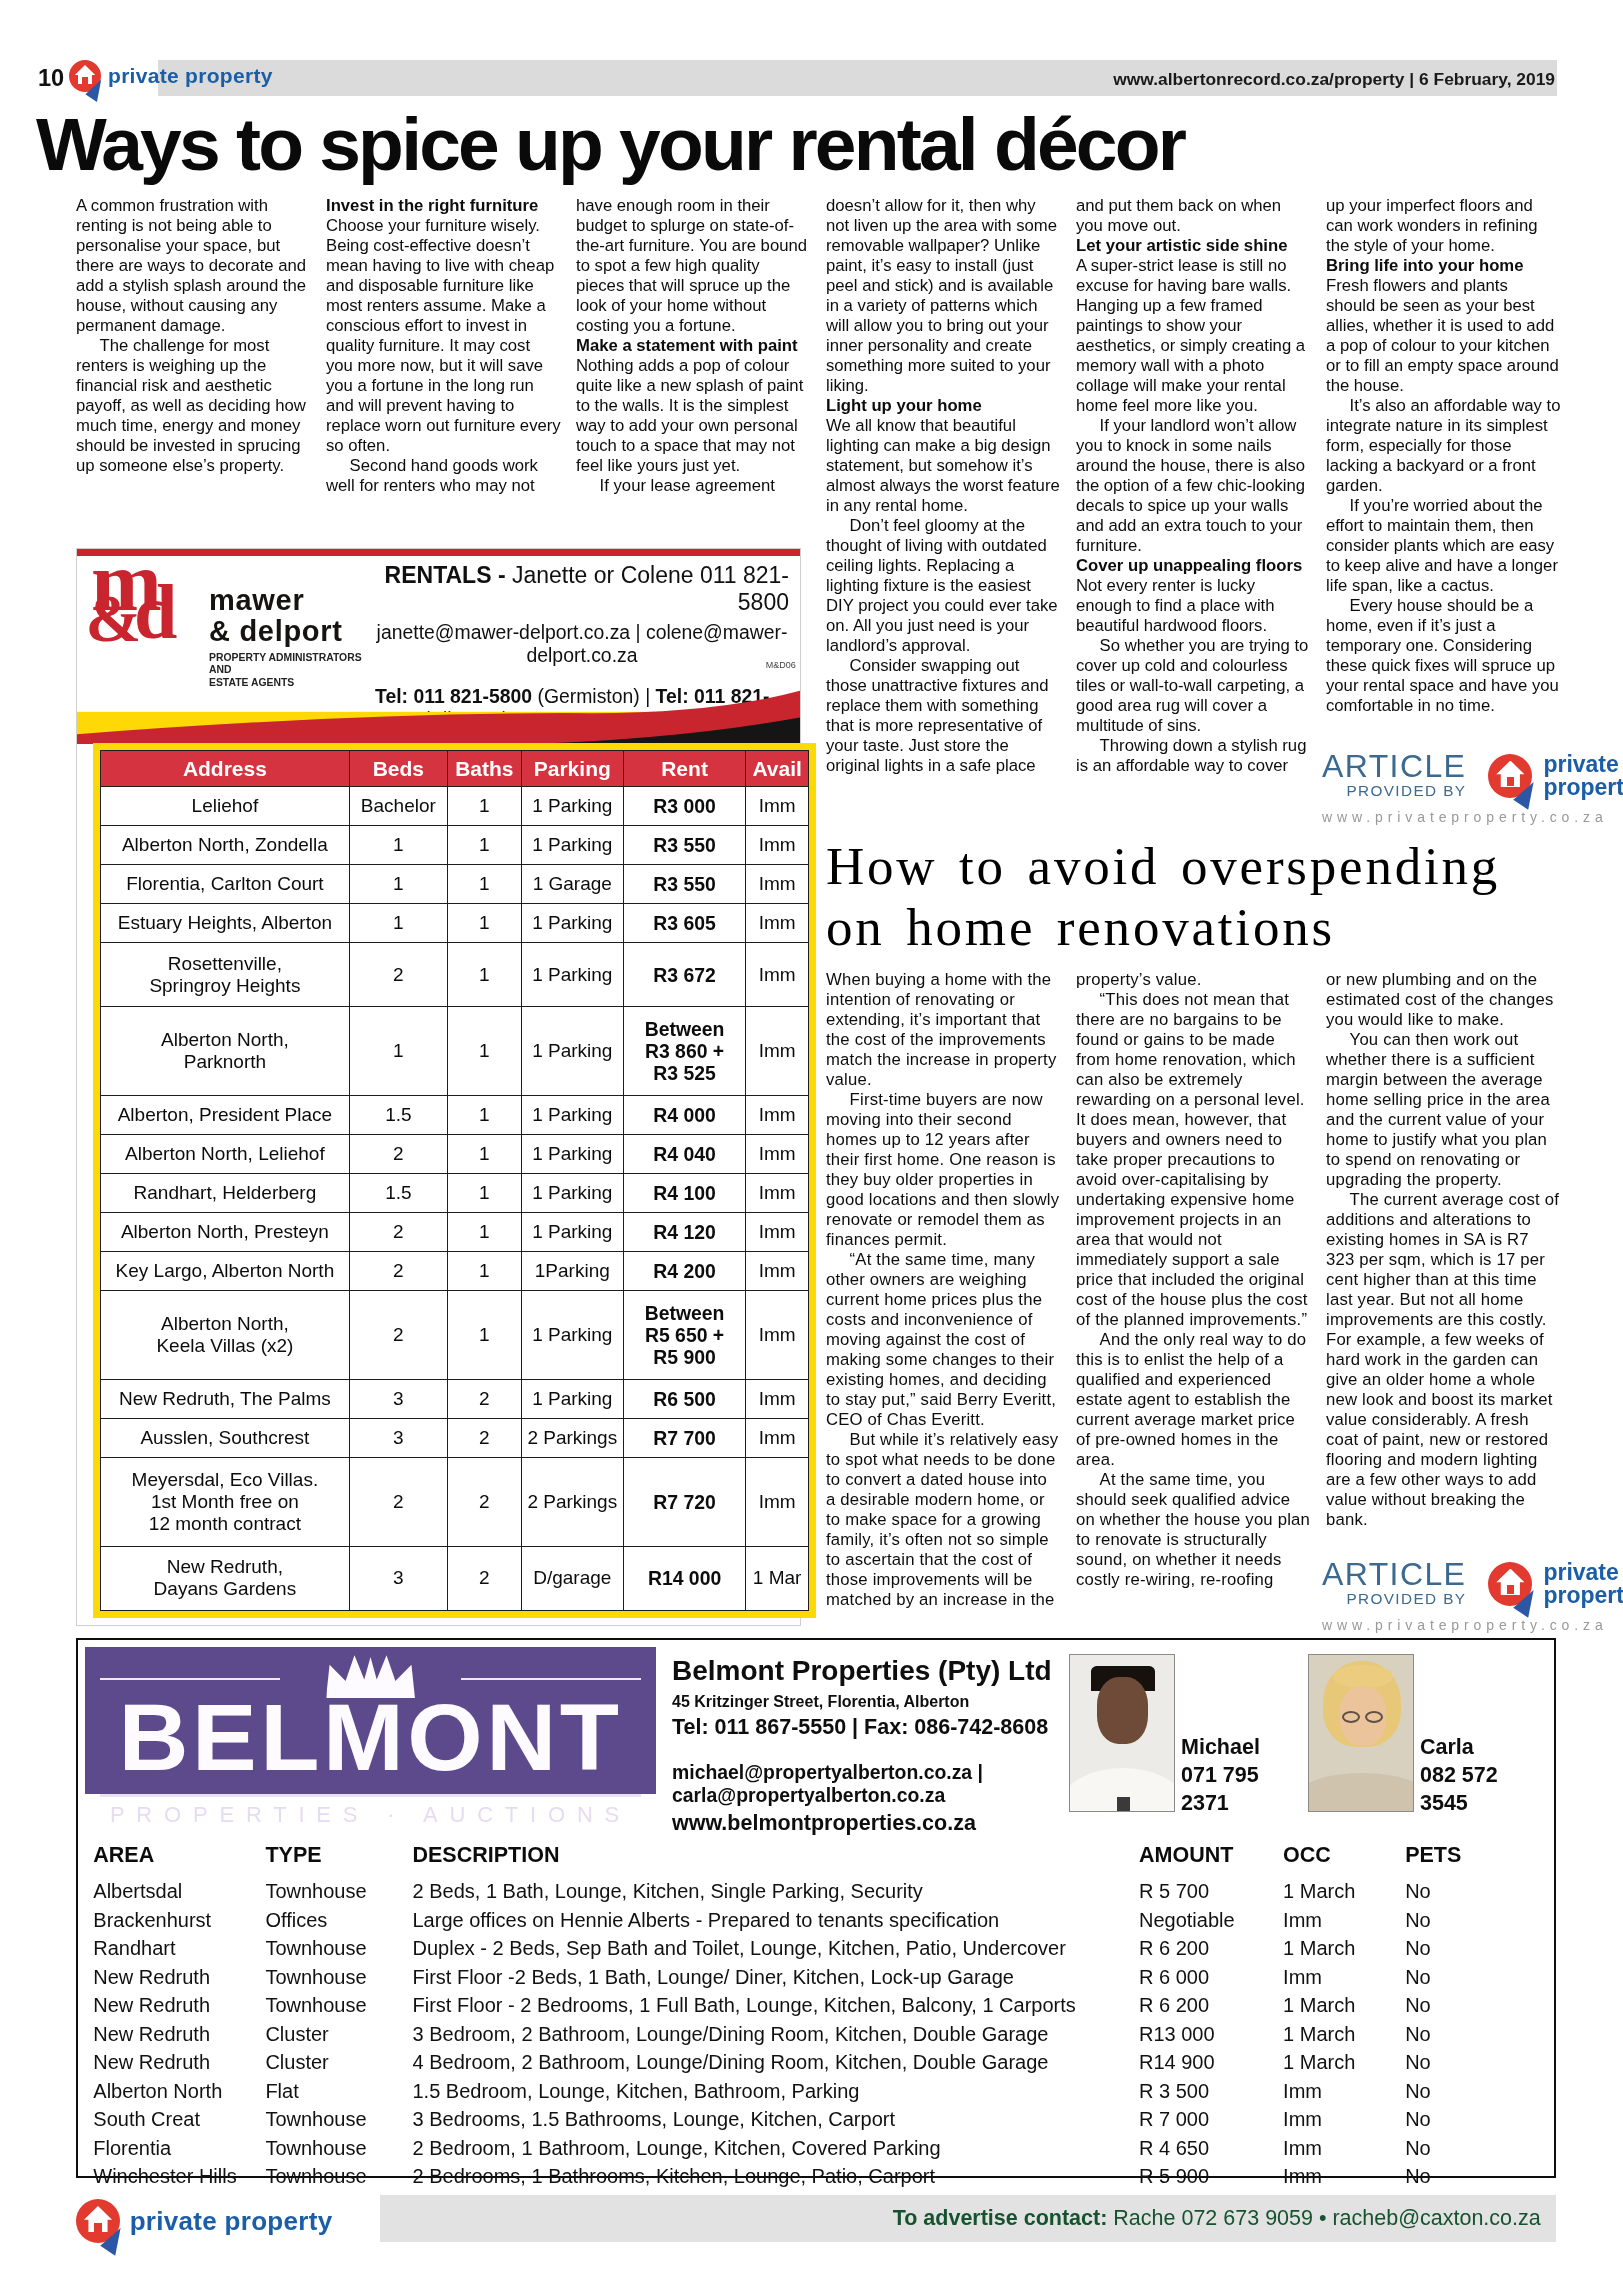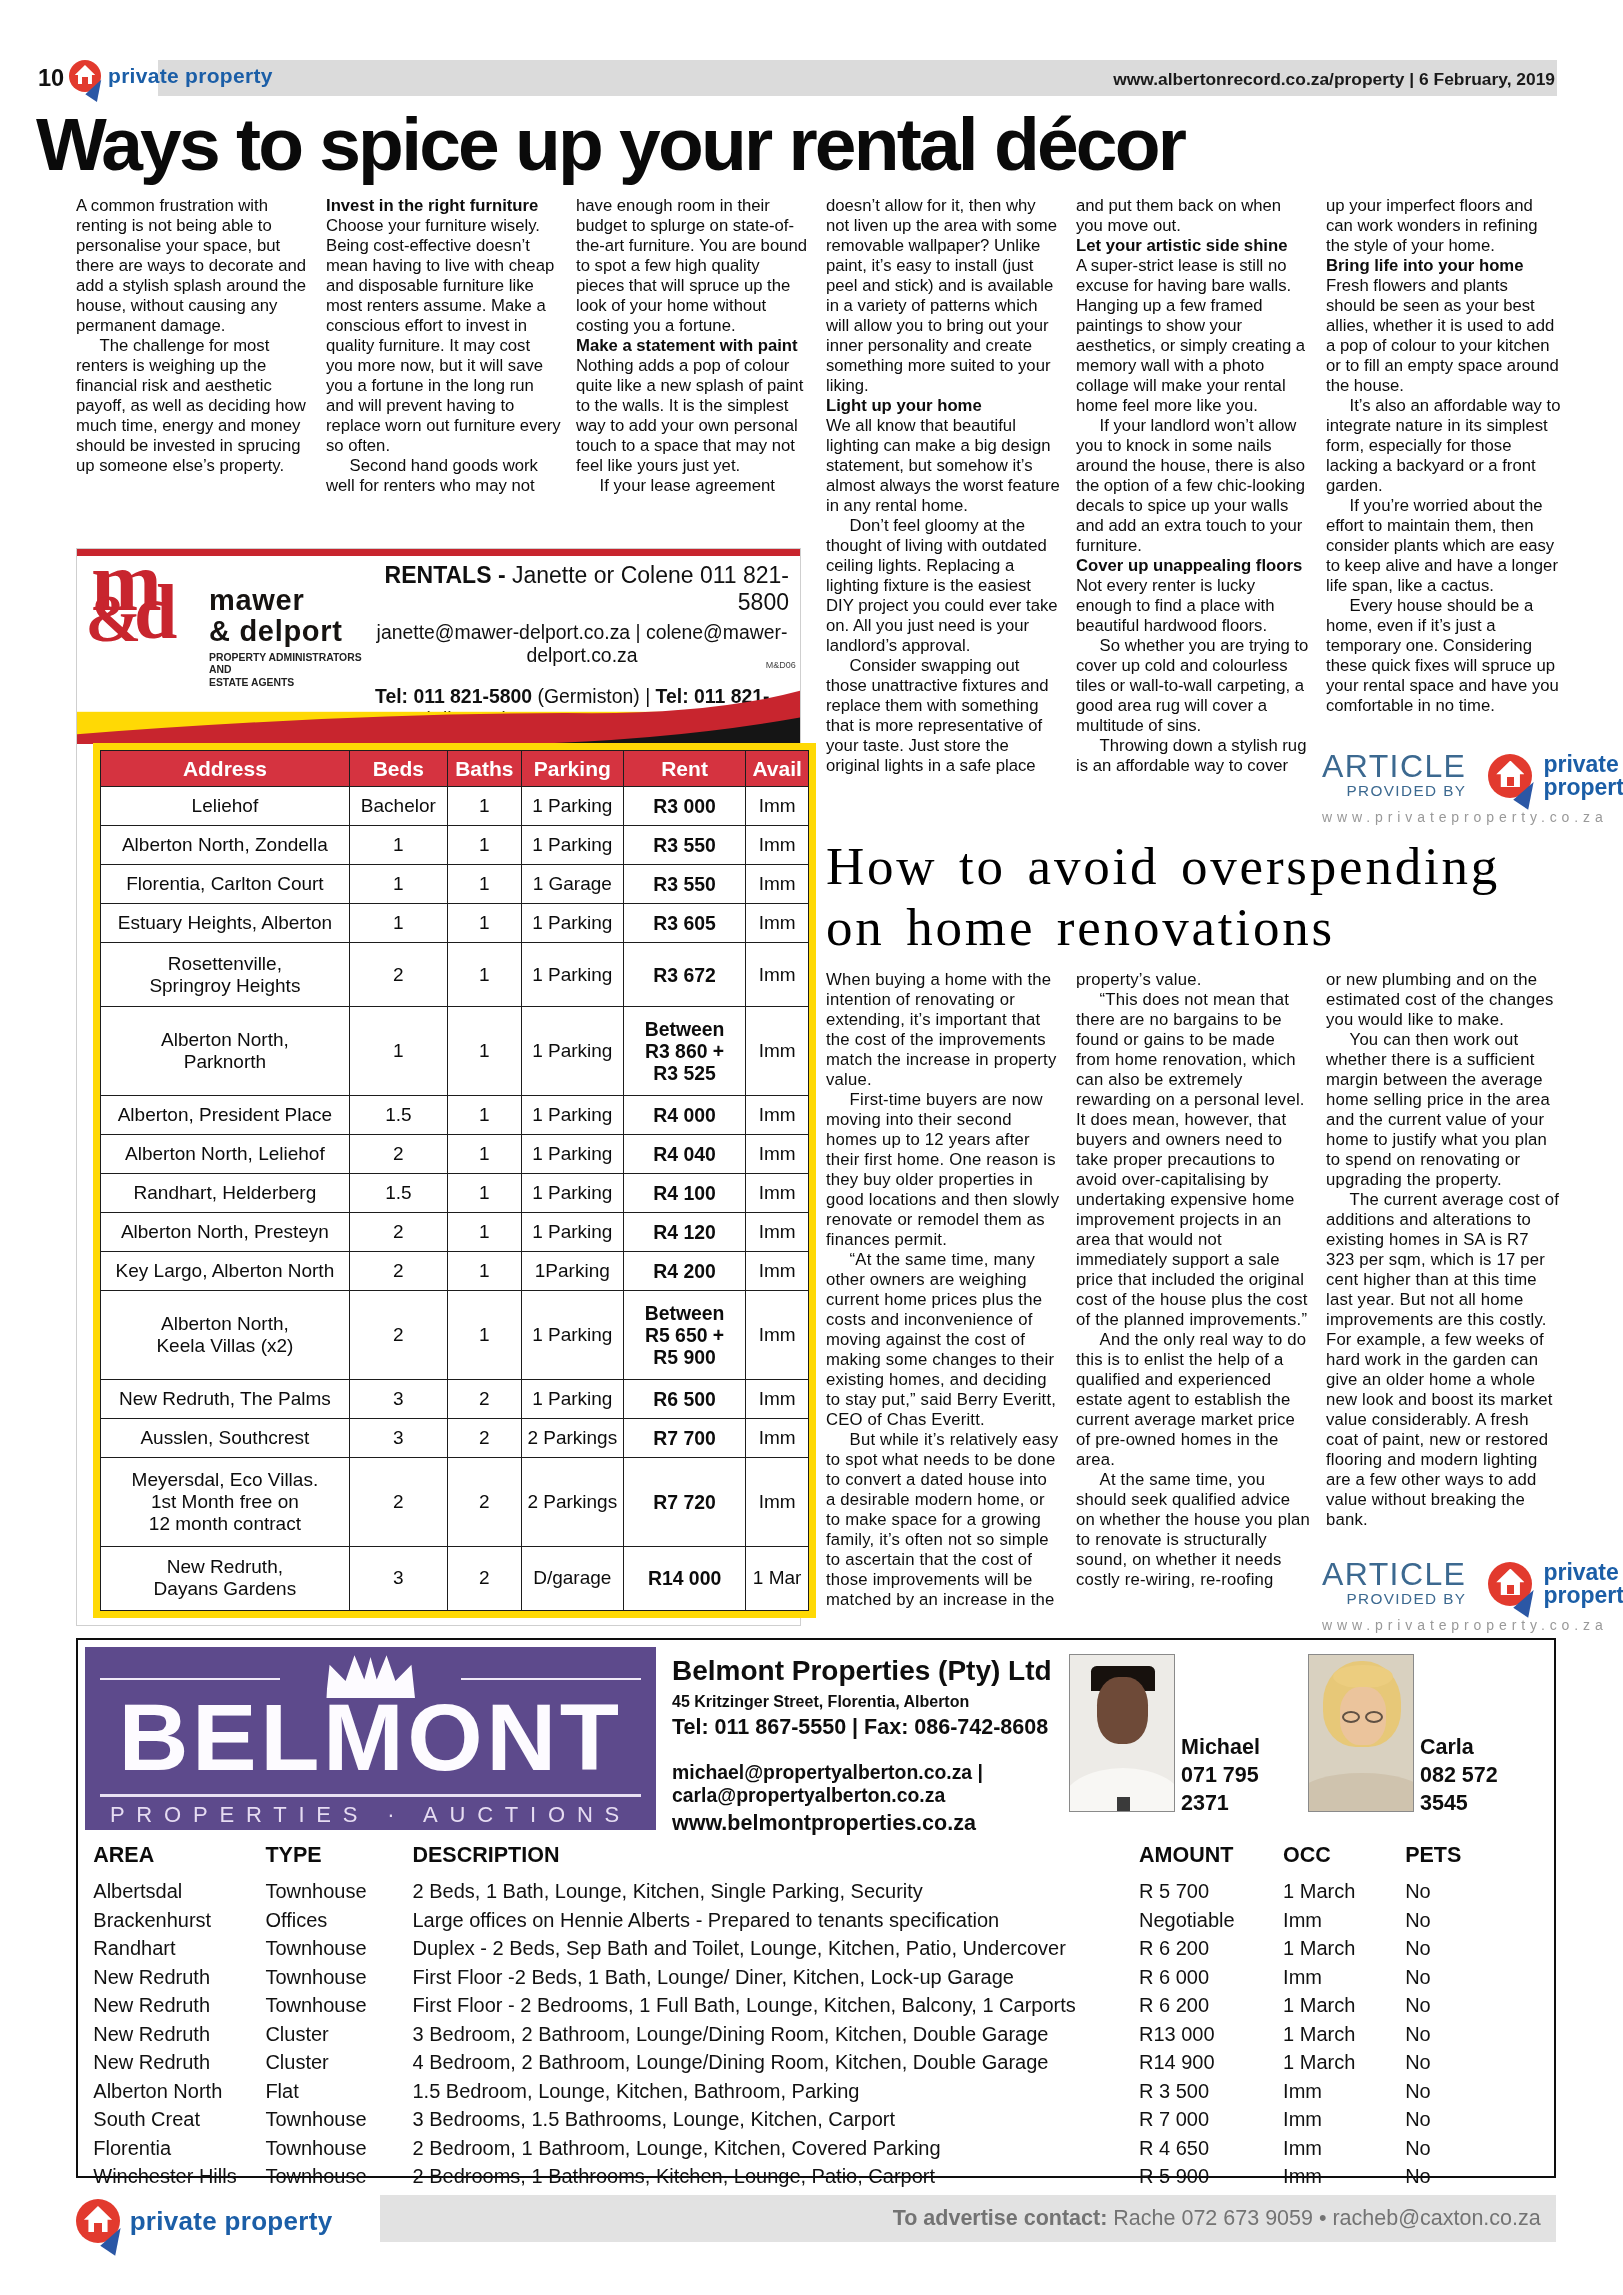--- a/index.html
+++ b/index.html
@@ -89,21 +89,21 @@
     background:#ffd905; padding:7px; }
   table.rental { width:100%; height:100%; border-collapse:collapse; background:#fff; }
   table.rental th { background:#d53340; color:#fff; font-size:21px; font-weight:bold;
     border:1.4px solid #1d1d1d; padding:5.6px 2.8px; }
   table.rental td { border:1.4px solid #1d1d1d; font-size:19px; text-align:center;
     padding:5.6px 2.8px; line-height:22px; color:#0c0c0c; }
   table.rental td.rent { font-weight:bold; font-size:19.4px; }
 
   
   .belmont { left:76px; top:1638px; width:1480px; height:540px; border:2.1px solid #0e0e0e; background:#fff; }
-  .bel-logo { position:absolute; left:7px; top:7px; width:571px; height:183px; background:#5d4a8c; }
+  .bel-logo { position:absolute; left:7px; top:7px; width:571px; height:147px; background:#5d4a8c; }
   .bel-crown { position:absolute; left:50%; top:8.3px; transform:translateX(-50%); width:89px; height:43px; background:#fdfbff;
     clip-path: polygon(0% 100%, 4% 22%, 22% 60%, 32% 0%, 43% 56%, 50% 4%, 57% 56%, 68% 0%, 78% 60%, 96% 22%, 100% 100%); }
   .bel-line { position:absolute; top:30.5px; width:180px; height:2.8px; background:#f0eaf8; }
   .bel-line.l { left:15.3px; } .bel-line.r { right:15.3px; }
   .bel-name { position:absolute; left:0; top:39px; width:100%; text-align:center;
     font-size:97px; line-height:104px; font-weight:bold; letter-spacing:3.5px; color:#fdfbff; transform:scaleY(0.97); }
   .bel-sep { position:absolute; left:15.3px; right:15.3px; top:147px; height:2.8px; background:#e9e1f4; }
   .bel-sub { position:absolute; left:0; top:155px; width:100%; text-align:center;
     font-size:22px; letter-spacing:11.8px; color:#e6dcf2; }
   .bel-info { position:absolute; left:594px; top:15.3px; width:389px; color:#0e0e0e; }
@@ -130,21 +130,21 @@
   .bc-label { position:absolute; left:112px; bottom:4.2px; font-size:21.5px; font-weight:bold; line-height:28px; color:#0e0e0e; }
   .bel-table { position:absolute; left:15.3px; top:203px; width:1448px; }
   table.listings { width:100%; border-collapse:collapse; }
   table.listings th { text-align:left; font-size:21.5px; font-weight:bold; color:#0c0c0c; padding:0 0 9.7px 0; }
   table.listings td { font-size:20px; color:#111; padding:3.5px 0; line-height:21.5px; }
 
   
   .ftr-logo { left:76px; top:2199px; display:flex; align-items:center; gap:9.7px; }
   .ftr-logo .pp-brand { font-size:26px; }
   .ftr-bar { left:380px; top:2195px; width:1176px; height:47px; background:#e2e2e2; }
-  .ftr-text { position:absolute; right:15.3px; top:0; height:47px; line-height:47px; font-size:21.5px; color:#737373; }
+  .ftr-text { position:absolute; right:15.3px; top:0; height:47px; line-height:47px; font-size:21.5px; color:#14532d; }
   .ftr-text b { font-weight:bold; }
 </style>
 </head>
 <body>
 
 <div id="page">
 
   <div class="abs hdr-bar"></div>
   <div class="abs page-num">10</div>
   <div class="abs hdr-logo">

